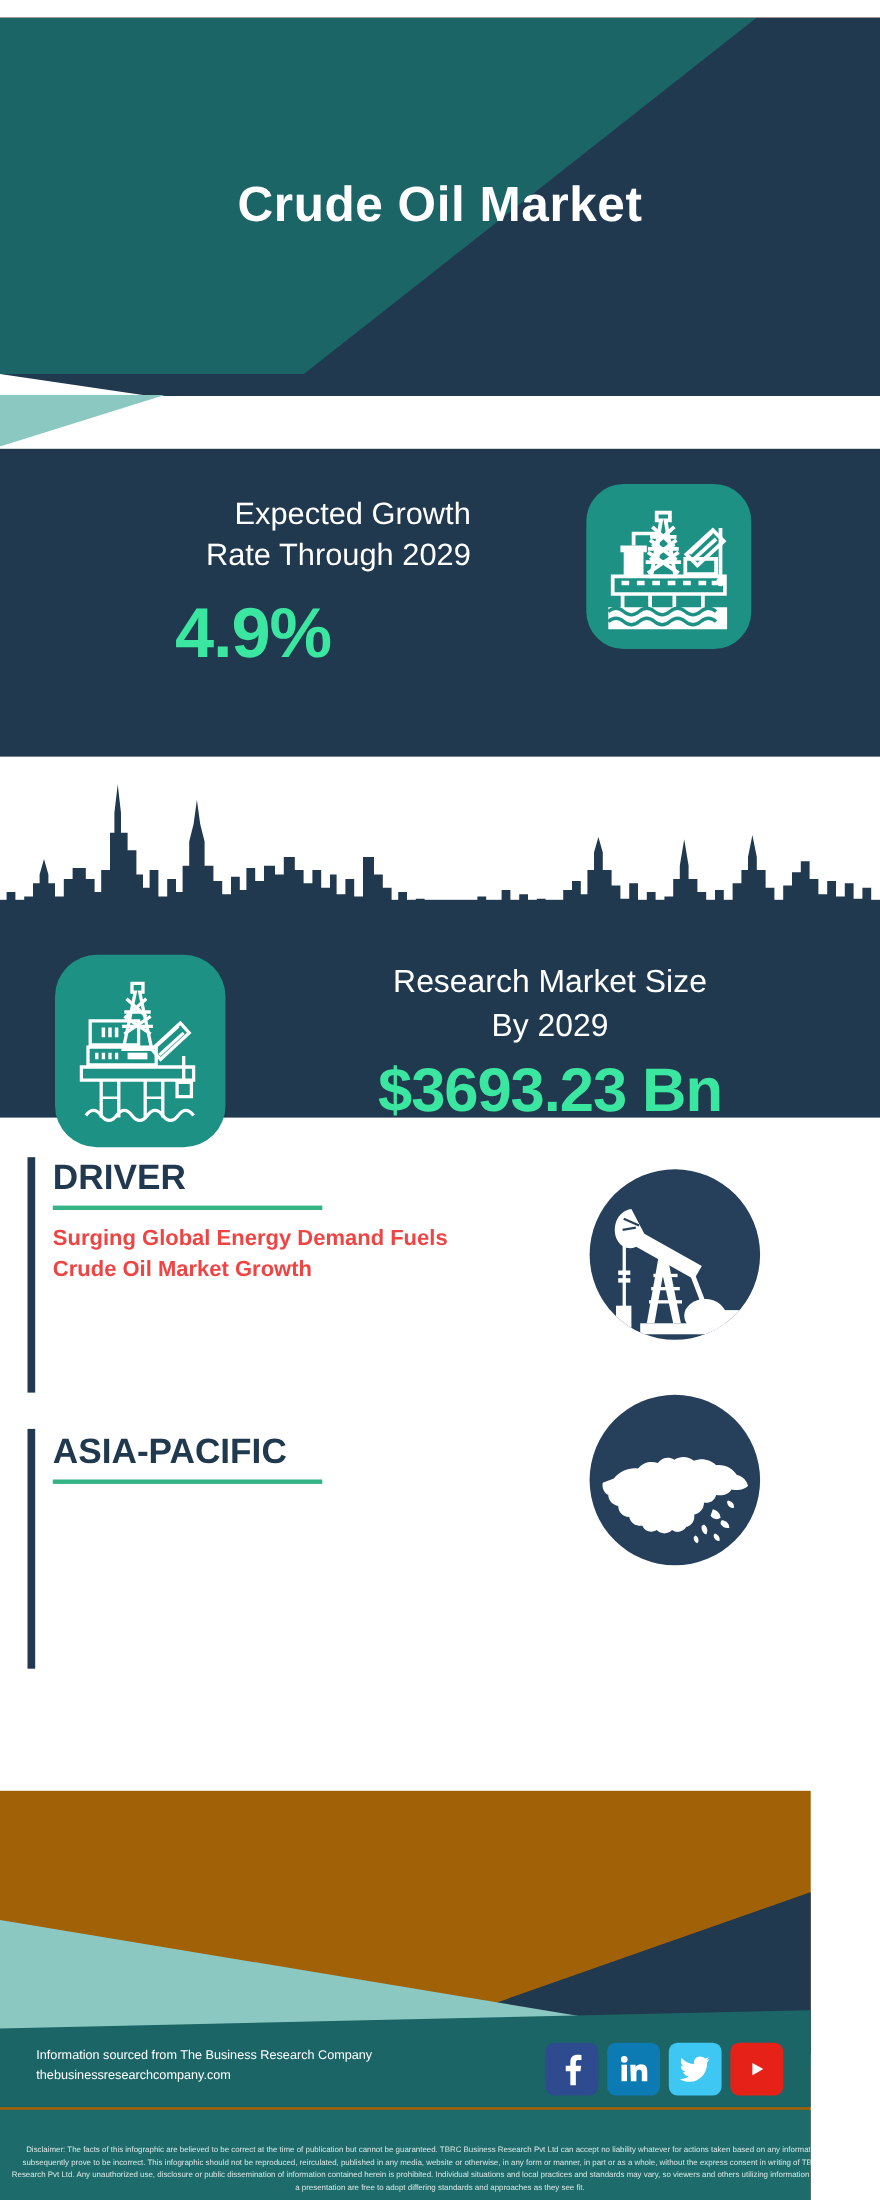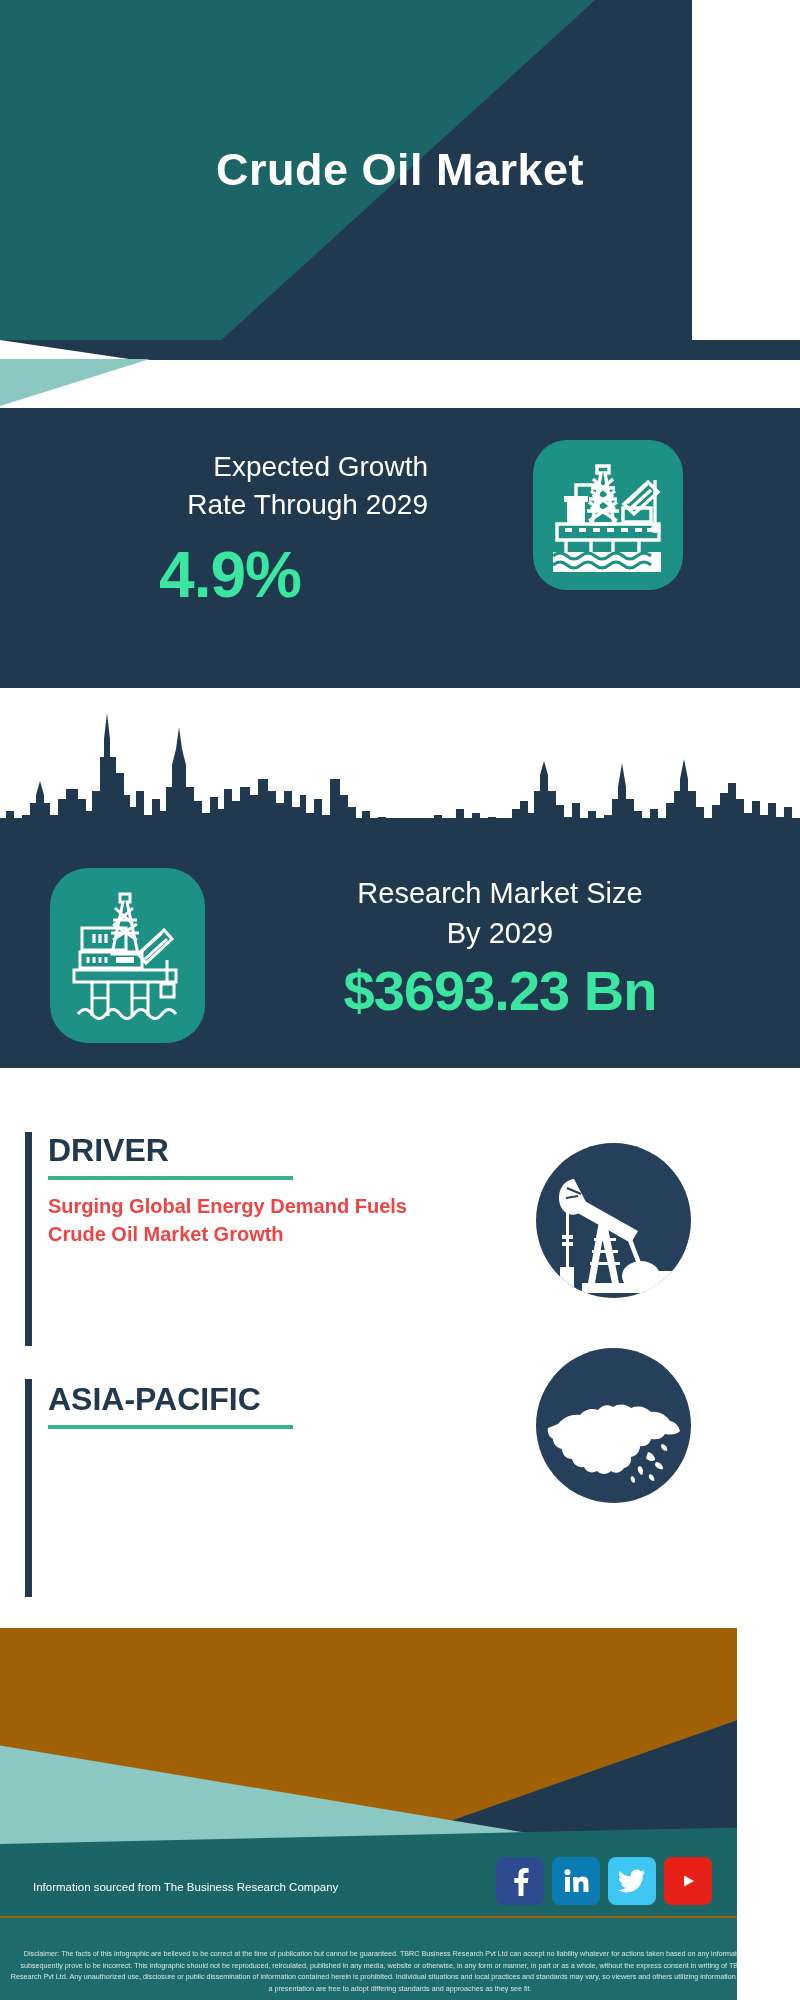--- a/index.html
+++ b/index.html
@@ -5,21 +5,21 @@
   * { margin:0; padding:0; box-sizing:border-box; }
   html,body { background:#ffffff; }
   body {
     width:800px; height:2000px; position:relative; overflow:hidden;
     font-family:"Liberation Sans", sans-serif;
     background:#ffffff;
   }
 
   
   #header {
-    position:absolute; left:0; top:0; width:692px; height:340px;
+    position:absolute; left:0; top:16px; width:800px; height:340px;
     background:#7f1d1d; overflow:hidden;
   }
   #header-teal {
     position:absolute; inset:0; background:#1c6566;
   }
   #header-navy {
     position:absolute; inset:0;
     background:#21394f;
     clip-path: polygon(100% 0, 100% 100%, 32% 100%, 86% 0);
   }
@@ -89,21 +89,21 @@
     color:#3ae6a0; font-size:56px; font-weight:bold; letter-spacing:-1px;
   }
   #market-icon {
     position:absolute; left:50px; top:868px; width:155px; height:175px;
     background:#1d9183; border-radius:38px; z-index:4;
     display:flex; align-items:center; justify-content:center;
   }
 
   
   #content {
-    position:absolute; left:0; top:1096px; width:800px; height:560px;
+    position:absolute; left:0; top:1016px; width:800px; height:560px;
     background:#ffffff;
   }
   .bar {
     position:absolute; left:25px; width:7px; background:#21394f;
   }
   .block { position:absolute; left:48px; width:380px; }
   .block-title {
     font-size:32px; font-weight:bold; color:#21394f; line-height:40px;
     display:inline-block;
   }
@@ -333,20 +333,21 @@
 </div>
 
 <div id="footer">
   <div id="foot-navy"></div>
   <div id="foot-lightteal"></div>
   <div id="foot-bar"></div>
   <div id="foot-strip"></div>
 
   <div id="foot-credit">
     <div>Information sourced from The Business Research Company</div>
+    <div>thebusinessresearchcompany.com</div>
   </div>
 
   <div id="socials">
     <a class="social s-fb">
       <svg width="26" height="30" viewBox="0 0 26 30" fill="#ffffff">
           <path d="M16.5 30V17h4.2l.7-5h-4.9V9.2c0-1.4.4-2.4 2.5-2.4h2.6V2.2C21.1 2.1 19.6 2 17.8 2c-3.7 0-6.3 2.3-6.3 6.5V12H7.3v5h4.2v13z"></path>
         </svg>
     </a>
     <a class="social s-li">
       <svg width="26" height="26" viewBox="0 0 26 26" fill="#ffffff">

